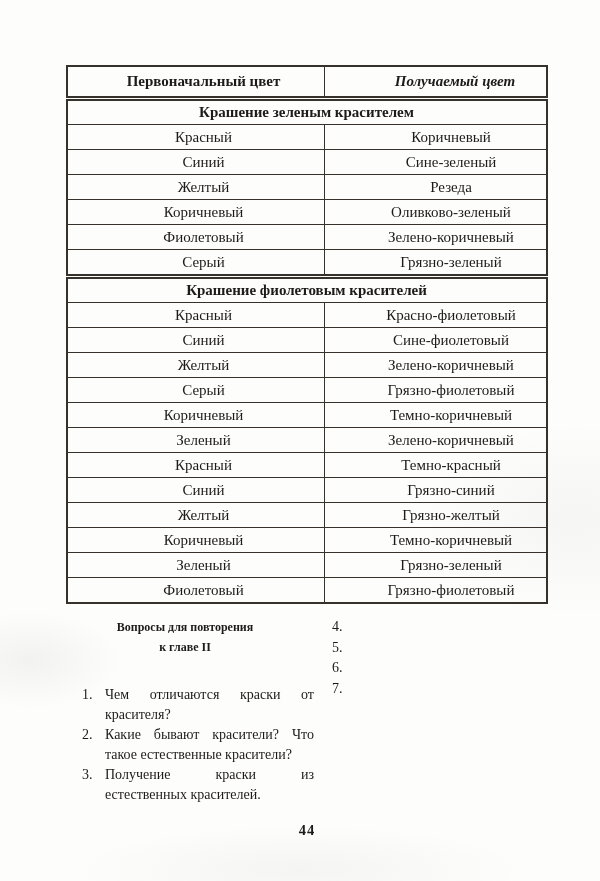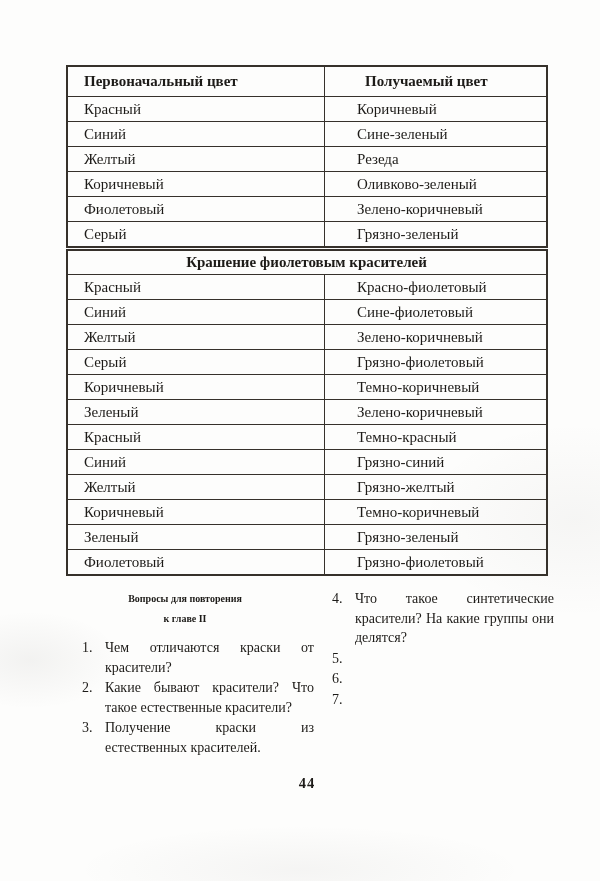--- a/index.html
+++ b/index.html
@@ -26,32 +26,32 @@
   
   table.color-table {
     border-collapse: collapse;
     width: 482px;
     table-layout: fixed;
   }
   .color-table th, .color-table td {
     border: 1.6px solid #36312b;
     font-size: 15px;
     font-weight: normal;
-    text-align: left;
+    text-align: center;
     overflow: hidden;
     white-space: nowrap;
   }
   .color-table th {
     font-weight: bold;
     height: 27px;
   }
   .color-table td { height: 22px; padding-top: 1px; }
   .col1 { width: 239px; padding-left: 16px; }
   .col2 { padding-left: 32px; }
-  th.col2 { padding-left: 40px; }
+  th.col2 { padding-left: 40px; font-style: italic; }
   .color-table { border: 2.4px solid #36312b; }
   td.section-title {
     text-align: center;
     font-weight: bold;
     height: 21px;
     padding-left: 0;
     border-top: 5px double #36312b;
     border-bottom: 1.8px solid #36312b;
   }
 
@@ -59,23 +59,23 @@
   .questions {
     display: flex;
     width: 492px;
     margin-top: 13px;
   }
   .q-col.q-left  { width: 252px; flex: none; }
   .q-col.q-right { width: 240px; flex: none; }
   .q-heading {
     text-align: center;
     font-weight: bold;
-    font-size: 10px;
+    font-size: 12px;
     line-height: 20px;
-    margin-bottom: 9px;
+    margin-bottom: 28px;
     padding-right: 14px;
   }
   .q-item {
     display: flex;
     font-size: 14px;
     line-height: 19.5px;
     margin-bottom: 1px;
   }
   .q-left .q-item .q-num  { margin-left: 16px; }
   .q-right .q-item .q-num { margin-left: 14px; }
@@ -104,20 +104,23 @@
 
   <table class="color-table">
     <thead>
       <tr>
         <th class="col1">Первоначальный цвет</th>
         <th class="col2">Получаемый цвет</th>
       </tr>
     </thead>
     <tbody>
         <tr>
+          <td colspan="2" class="section-title">Крашение зеленым красителем</td>
+        </tr>
+        <tr>
           <td class="col1">Красный</td>
           <td class="col2">Коричневый</td>
         </tr>
         <tr>
           <td class="col1">Синий</td>
           <td class="col2">Сине-зеленый</td>
         </tr>
         <tr>
           <td class="col1">Желтый</td>
           <td class="col2">Резеда</td>
@@ -190,37 +193,36 @@
 
   <div class="questions">
     <div class="q-col q-left">
       <div class="q-heading">
         <div>Вопросы для повторения</div>
         <div>к главе II</div>
       </div>
       <div>
           <div class="q-item">
             <span class="q-num">1.</span>
-            <span class="q-text">Чем отличаются краски от красители?</span>
+            <span class="q-text">Чем отличаются краски от красителя?</span>
           </div>
           <div class="q-item">
             <span class="q-num">2.</span>
             <span class="q-text">Какие бывают красители? Что такое естественные красители?</span>
           </div>
           <div class="q-item">
             <span class="q-num">3.</span>
             <span class="q-text">Получение краски из естественных красителей.</span>
           </div>
         </div>
     </div>
     <div class="q-col q-right">
       <div>
           <div class="q-item">
             <span class="q-num">4.</span>
-            <span class="q-text">Что такое синтетические красители? На какие группы они делятся?</span>
           </div>
           <div class="q-item">
             <span class="q-num">5.</span>
           </div>
           <div class="q-item">
             <span class="q-num">6.</span>
           </div>
           <div class="q-item">
             <span class="q-num">7.</span>
           </div>

